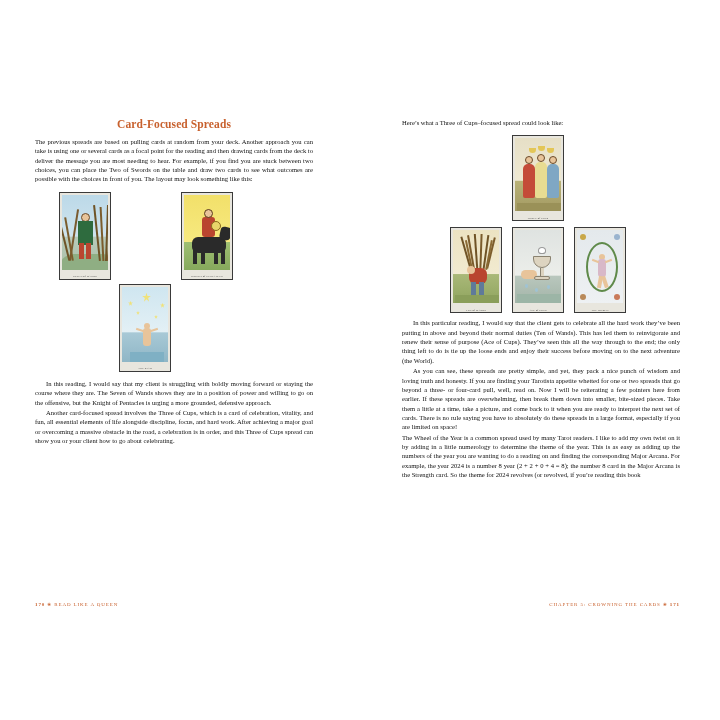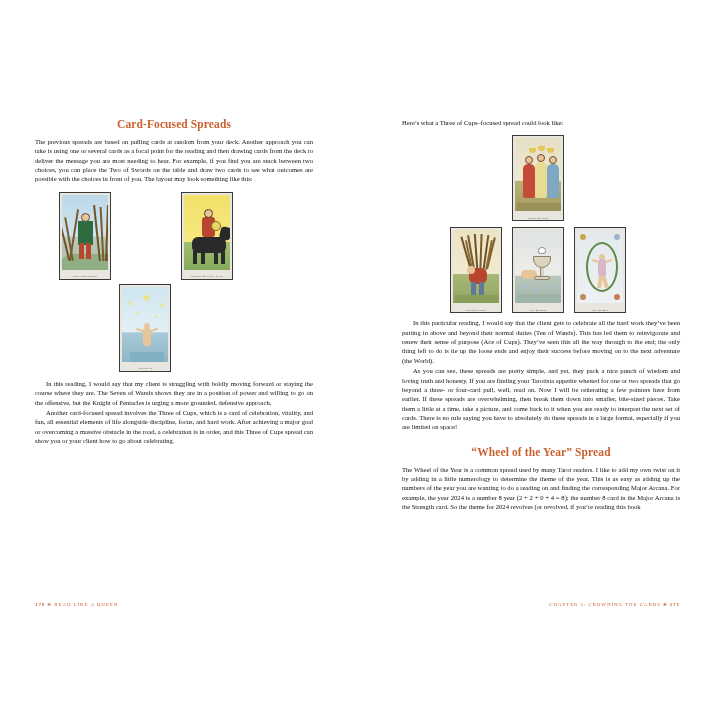--- a/index.html
+++ b/index.html
@@ -280,21 +280,20 @@
             <div class="fig" style="left:3px;bottom:3px;width:6px;height:6px;border-radius:50%;background:#b98a5a;"></div>
             <div class="fig" style="right:3px;bottom:3px;width:6px;height:6px;border-radius:50%;background:#c97a5a;"></div>
           </div>
           <div class="cap">THE WORLD</div>
         </div>
       </div>
 
       <p class="body indent gap">In this particular reading, I would say that the client gets to celebrate all the hard work they’ve been putting in above and beyond their normal duties (Ten of Wands). This has led them to reinvigorate and renew their sense of purpose (Ace of Cups). They’ve seen this all the way through to the end; the only thing left to do is tie up the loose ends and enjoy their success before moving on to the next adventure (the World).</p>
       <p class="body indent">As you can see, these spreads are pretty simple, and yet, they pack a nice punch of wisdom and loving truth and honesty. If you are finding your Tarotista appetite whetted for one or two spreads that go beyond a three- or four-card pull, well, read on. Now I will be reiterating a few pointers here from earlier. If these spreads are overwhelming, then break them down into smaller, bite-sized pieces. Take them a little at a time, take a picture, and come back to it when you are ready to interpret the next set of cards. There is no rule saying you have to absolutely do these spreads in a large format, especially if you are limited on space!</p>
 
-      <h2 class="heading" style="margin-top:14px;">“Wheel of the Year” Spread</h2>
       <p class="body">The Wheel of the Year is a common spread used by many Tarot readers. I like to add my own twist on it by adding in a little numerology to determine the theme of the year. This is as easy as adding up the numbers of the year you are wanting to do a reading on and finding the corresponding Major Arcana. For example, the year 2024 is a number 8 year (2 + 2 + 0 + 4 = 8); the number 8 card in the Major Arcana is the Strength card. So the theme for 2024 revolves (or revolved, if you’re reading this book</p>
     </div>
 
     <div class="footer footer-right">
       <span>Chapter 5: Crowning the Cards</span>
       <span class="dot">❀</span>
       <span class="num">171</span>
     </div>
   </div>
 

